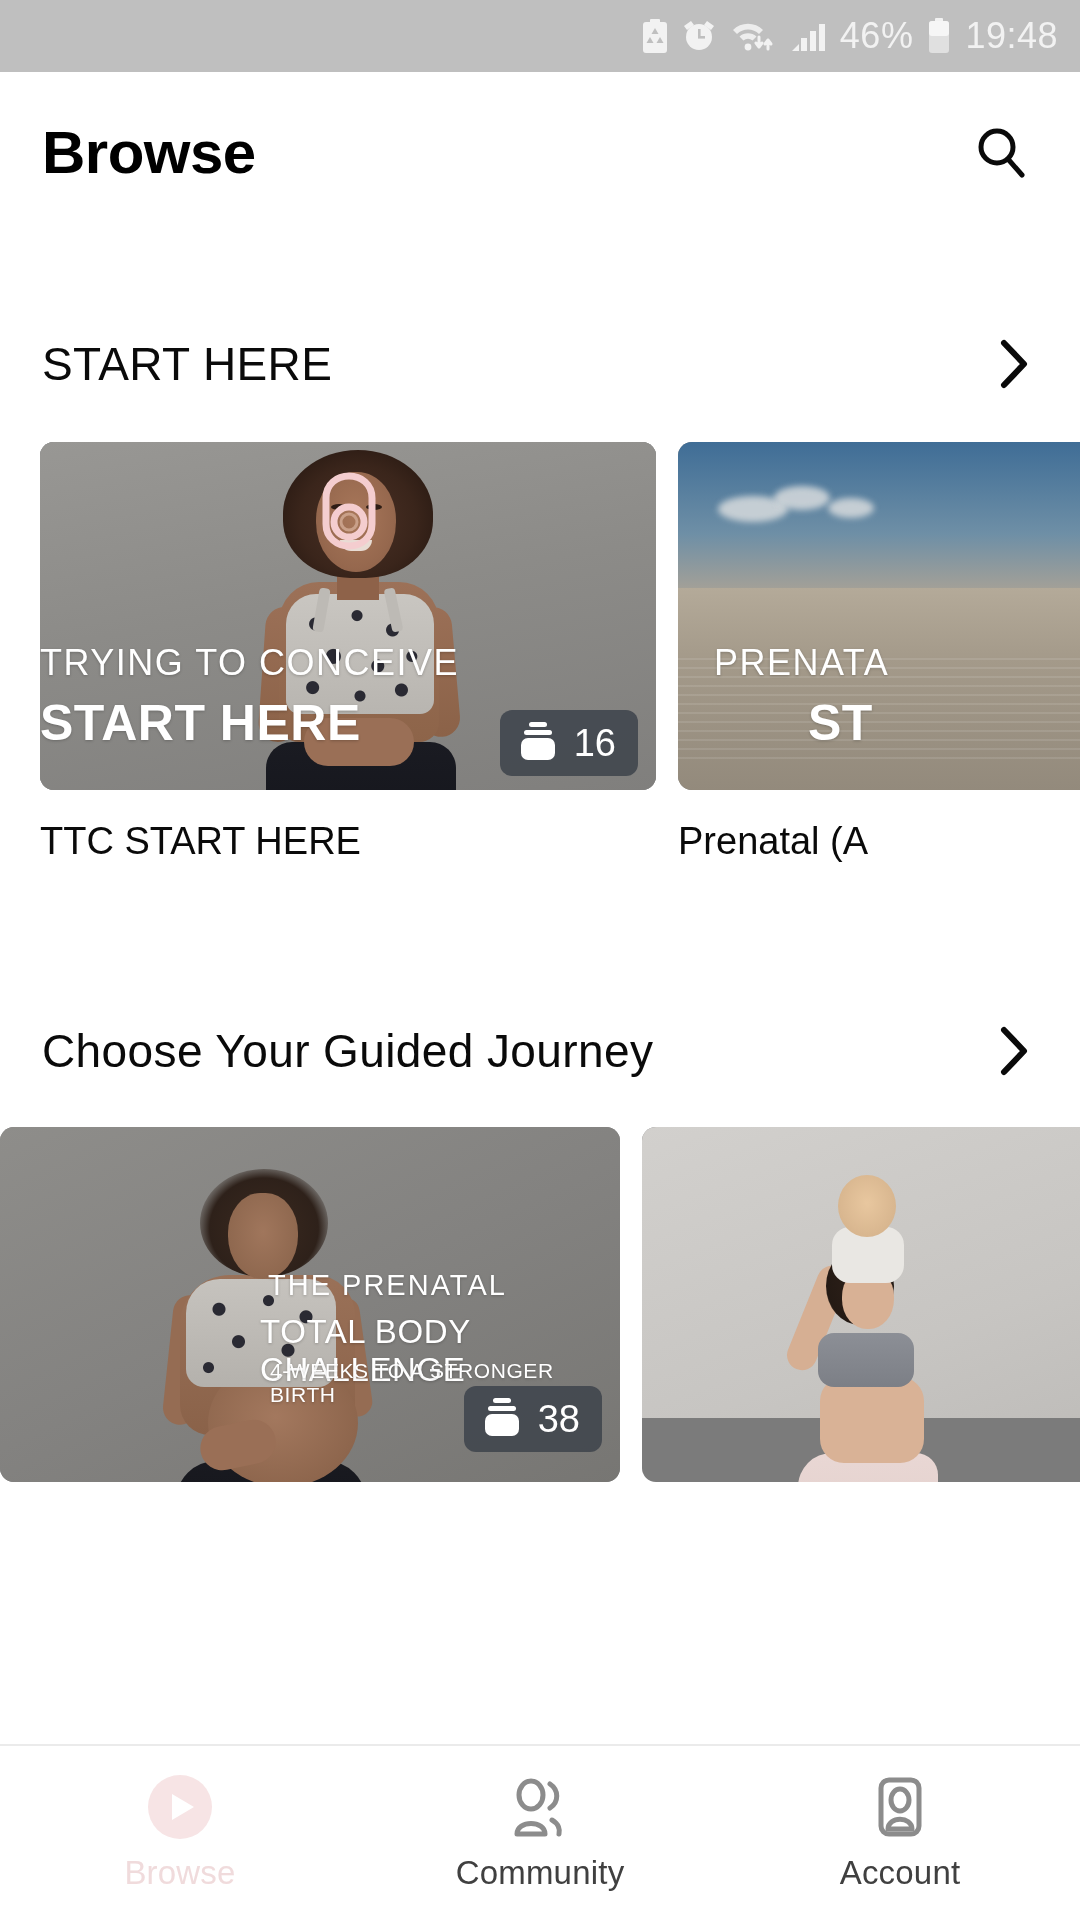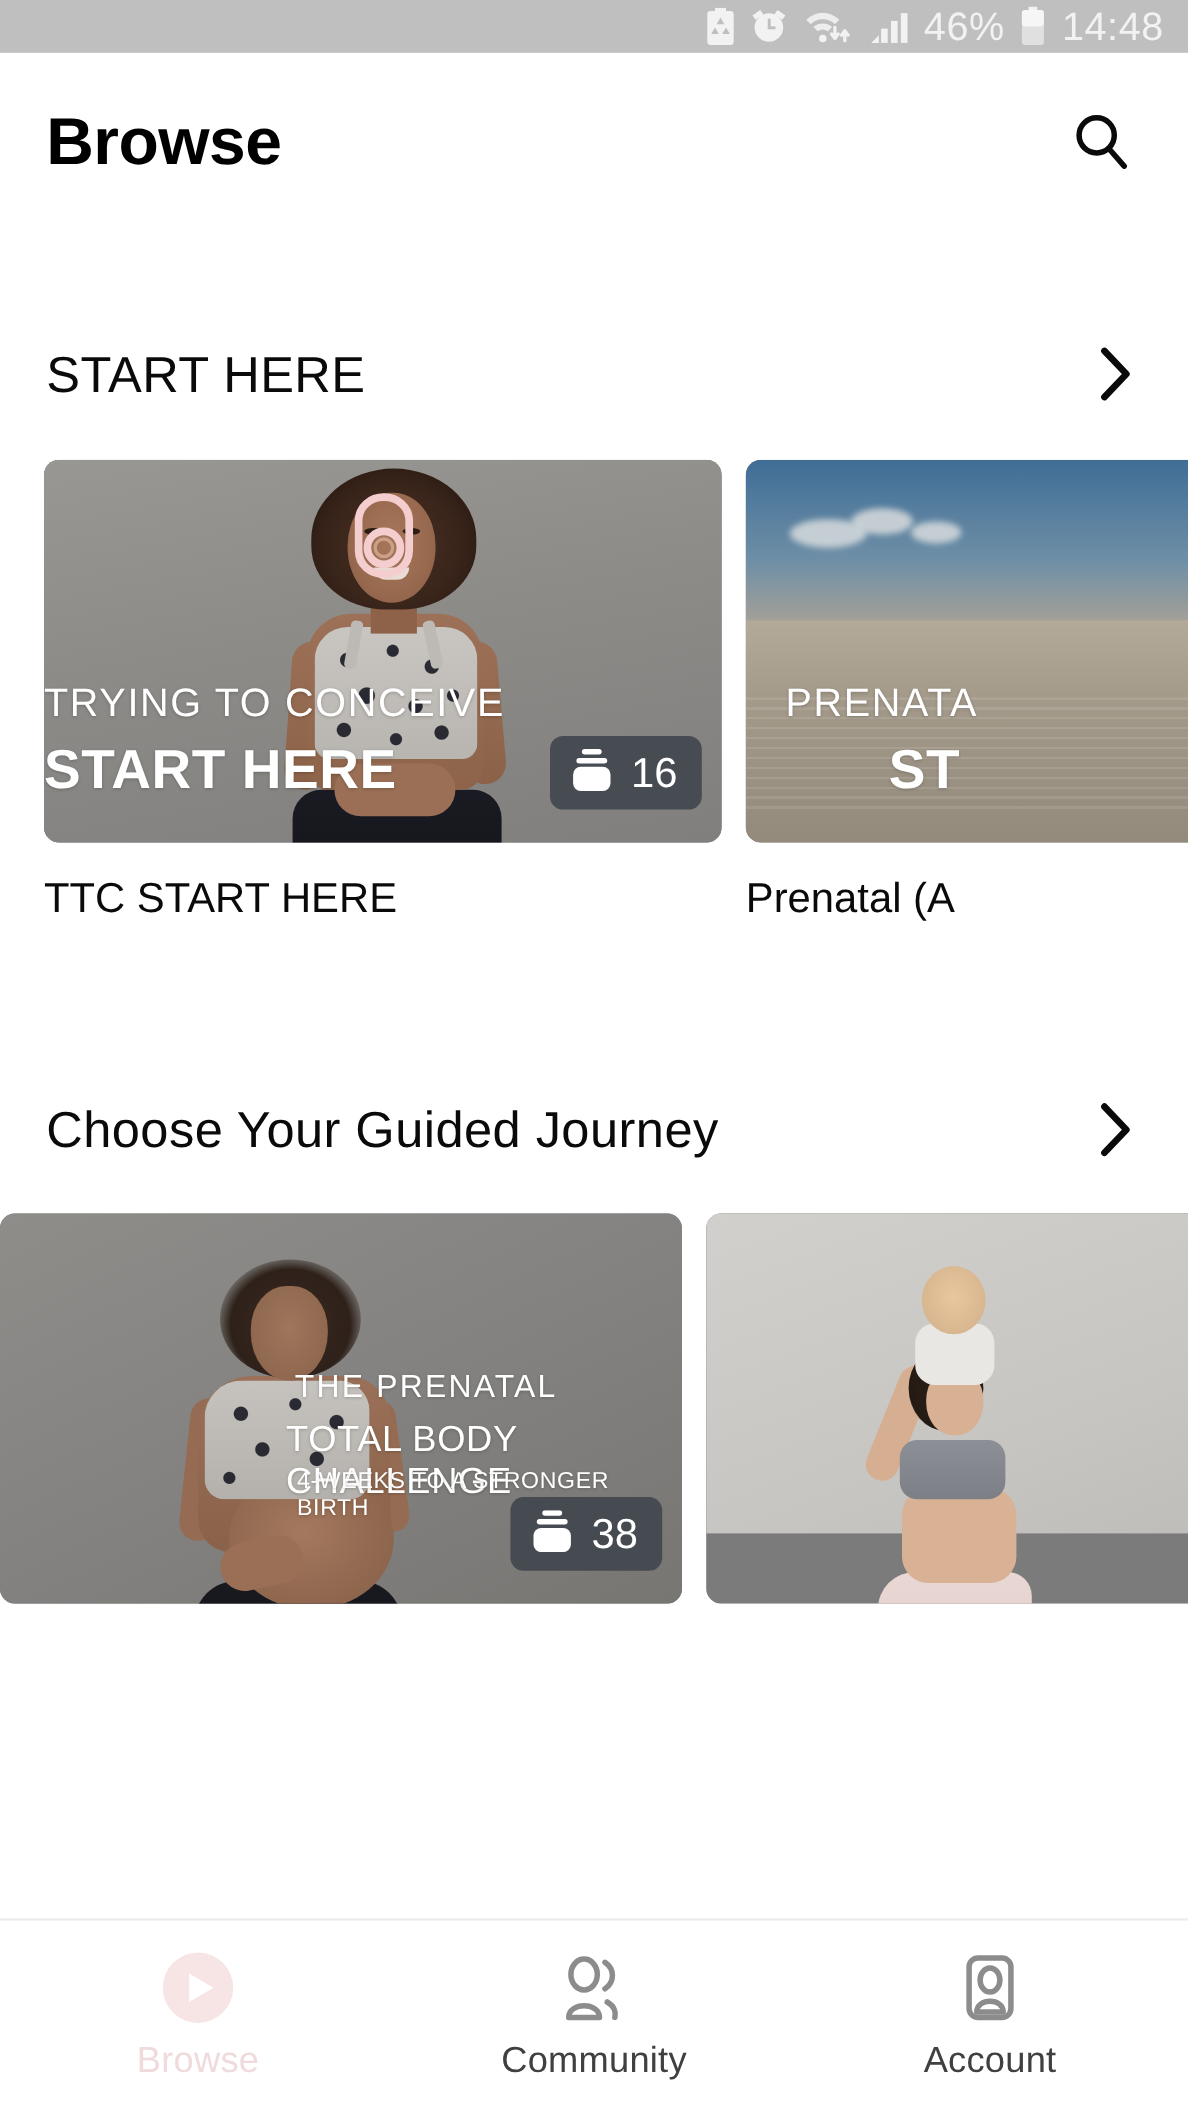--- a/index.html
+++ b/index.html
@@ -10,21 +10,21 @@
   body {
     width: 1080px;
     height: 1920px;
     overflow: hidden;
     font-family: "Liberation Sans", sans-serif;
     position: relative;
   }
 
   
   .status-bar {
-    height: 48px;
+    height: 72px;
     background: #bfbfbf;
     display: flex;
     align-items: center;
     justify-content: flex-end;
     padding-right: 22px;
     box-sizing: border-box;
     gap: 14px;
   }
   .status-icon { display: flex; align-items: center; }
   .status-text {
@@ -431,21 +431,21 @@
   <span class="status-text">46%</span>
 
   <span class="status-icon">
     <svg width="24" height="36" viewBox="0 0 24 36">
       <rect x="8" y="0" width="8" height="4" rx="1" fill="#f2f2f2"></rect>
       <rect x="2" y="3" width="20" height="32" rx="3" fill="#e0e0e0"></rect>
       <rect x="2" y="3" width="20" height="15" rx="3" fill="#f6f6f6"></rect>
     </svg>
   </span>
 
-  <span class="status-text">14:48</span>
+  <span class="status-text">19:48</span>
 </div>
 
 <div class="app-header">
   <div class="app-title">Browse</div>
   <div class="search-btn">
     <svg width="60" height="60" viewBox="0 0 60 60">
       <circle cx="26" cy="25" r="16" stroke="#0a0a0a" stroke-width="5" fill="none"></circle>
       <line x1="37" y1="37" x2="51" y2="53" stroke="#0a0a0a" stroke-width="5" stroke-linecap="round"></line>
     </svg>
   </div>
@@ -487,21 +487,21 @@
         <svg width="55" height="78" viewBox="0 0 55 78">
           <path d="M27 4 C39 4 50 12 50 26 L50 52 C50 66 39 74 27 74 C15 74 4 66 4 52 L4 26 C4 12 15 4 27 4 Z" fill="none" stroke="#f4cdcf" stroke-width="7"></path>
           <circle cx="27" cy="50" r="15" fill="none" stroke="#f4cdcf" stroke-width="7"></circle>
           <circle cx="27" cy="50" r="8" fill="none" stroke="#c9a089" stroke-width="3"></circle>
         </svg>
       </div>
 
       <div class="ov ov-line1">TRYING TO CONCEIVE</div>
       <div class="ov ov-line2">START HERE</div>
 
-      <div class="count-badge" style="right:18px;bottom:30px;">
+      <div class="count-badge" style="right:18px;bottom:14px;">
         <span>
           <svg width="40" height="38" viewBox="0 0 40 38">
             <rect x="11" y="0" width="18" height="5" rx="2.5" fill="#ffffff"></rect>
             <rect x="6" y="8" width="28" height="5" rx="2.5" fill="#ffffff"></rect>
             <rect x="3" y="16" width="34" height="22" rx="7" fill="#ffffff"></rect>
           </svg>
         </span>
         <span class="count-num">16</span>
       </div>
     </div>

